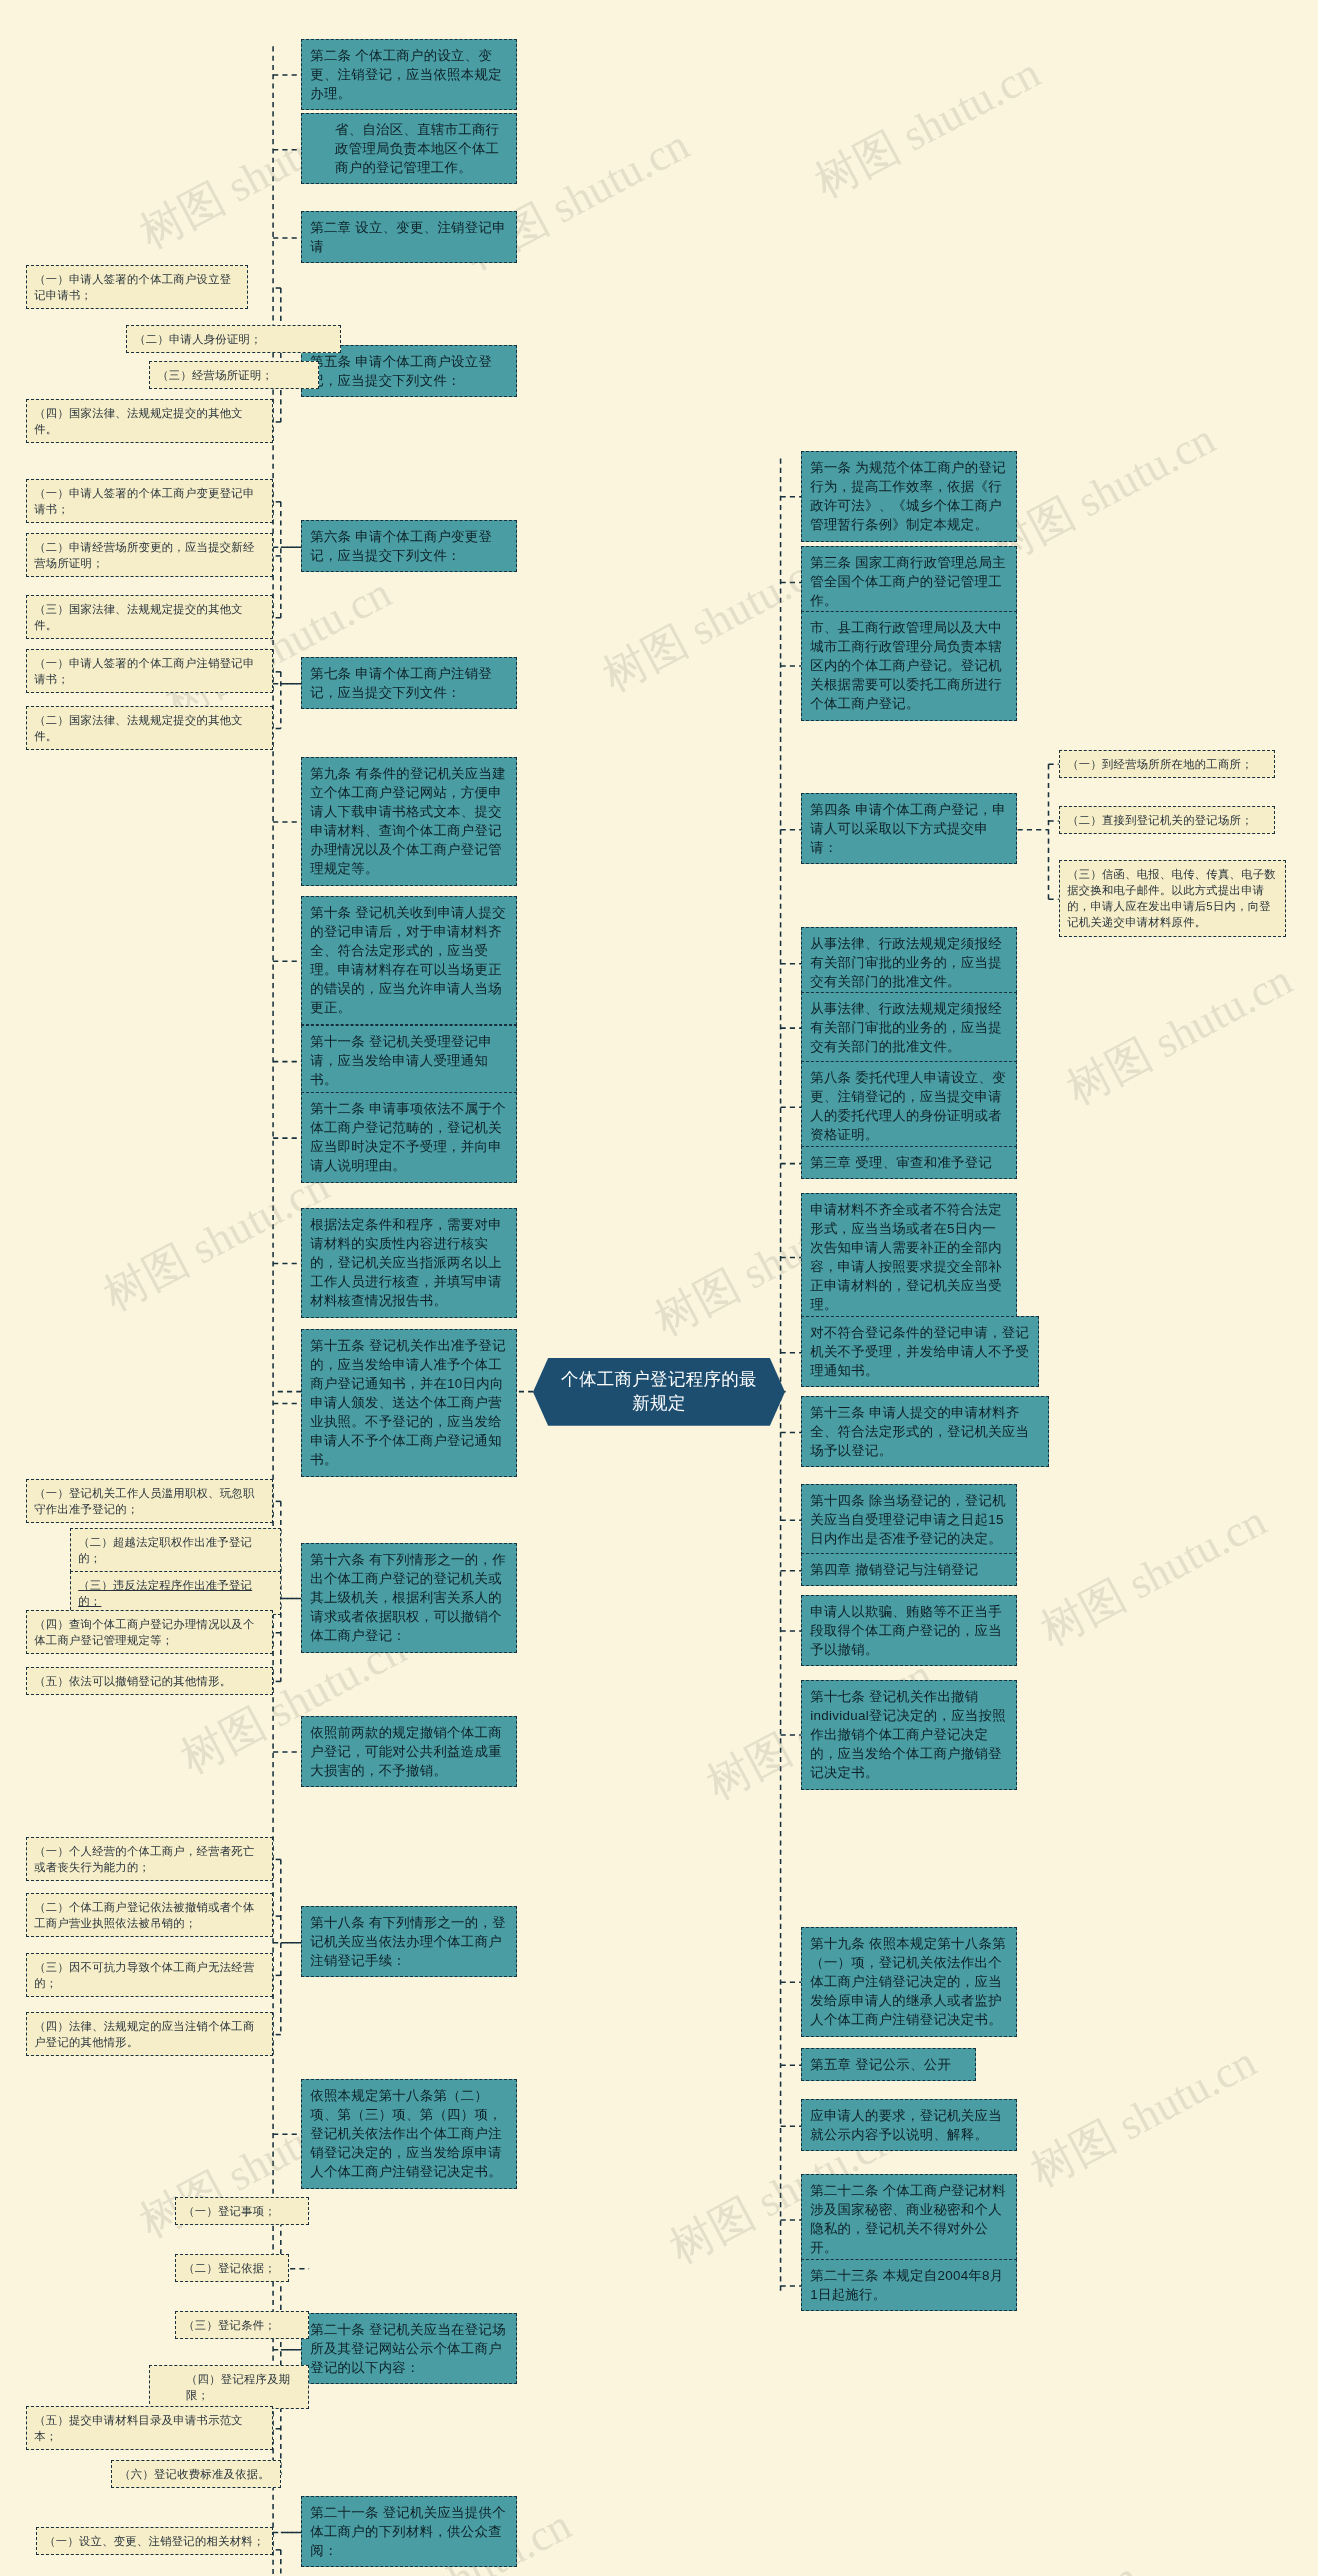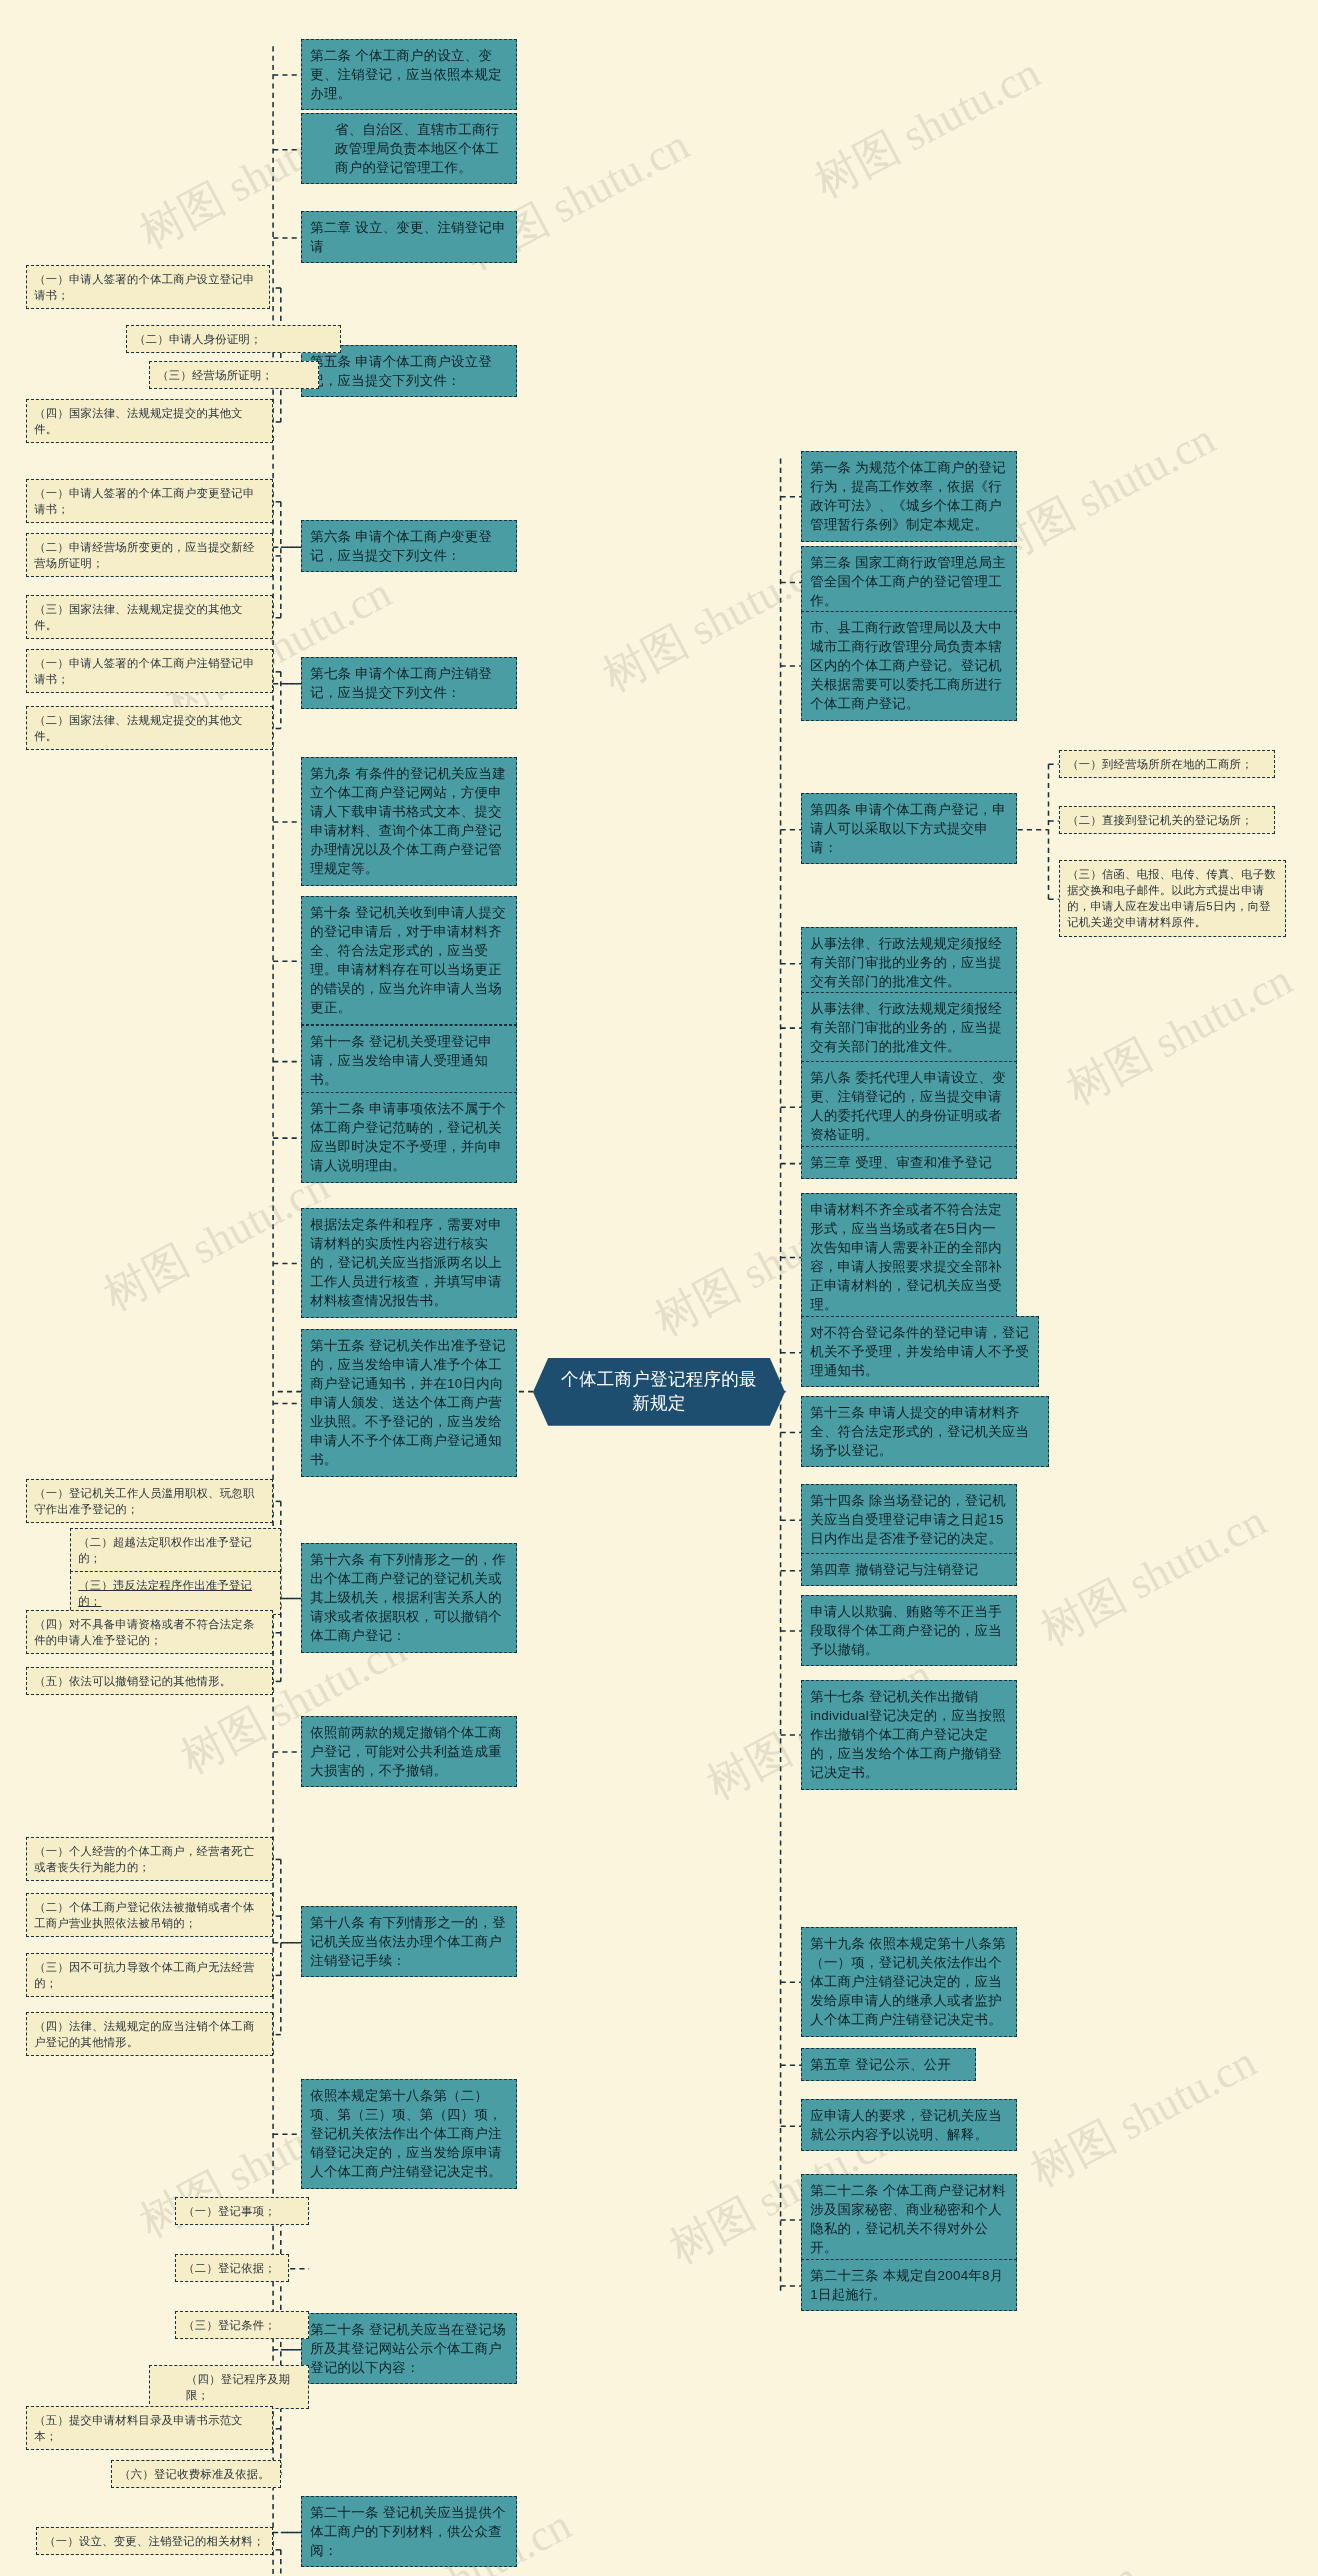--- a/index.html
+++ b/index.html
@@ -208,33 +208,33 @@
       <div class="node teal" style="left: 801px; top: 1396px; width: 248px;">第十三条 申请人提交的申请材料齐全、符合法定形式的，登记机关应当场予以登记。</div>
       <div class="node teal" style="left: 801px; top: 1484px; width: 216px;">第十四条 除当场登记的，登记机关应当自受理登记申请之日起15日内作出是否准予登记的决定。</div>
       <div class="node teal" style="left: 801px; top: 1553px; width: 216px;">第四章 撤销登记与注销登记</div>
       <div class="node teal" style="left: 801px; top: 1595px; width: 216px;">申请人以欺骗、贿赂等不正当手段取得个体工商户登记的，应当予以撤销。</div>
       <div class="node teal" style="left: 801px; top: 1680px; width: 216px;">第十七条 登记机关作出撤销individual登记决定的，应当按照作出撤销个体工商户登记决定的，应当发给个体工商户撤销登记决定书。</div>
       <div class="node teal" style="left: 801px; top: 1927px; width: 216px;">第十九条 依照本规定第十八条第（一）项，登记机关依法作出个体工商户注销登记决定的，应当发给原申请人的继承人或者监护人个体工商户注销登记决定书。</div>
       <div class="node teal" style="left: 801px; top: 2048px; width: 175px;">第五章 登记公示、公开</div>
       <div class="node teal" style="left: 801px; top: 2099px; width: 216px;">应申请人的要求，登记机关应当就公示内容予以说明、解释。</div>
       <div class="node teal" style="left: 801px; top: 2174px; width: 216px;">第二十二条 个体工商户登记材料涉及国家秘密、商业秘密和个人隐私的，登记机关不得对外公开。</div>
       <div class="node teal" style="left: 801px; top: 2259px; width: 216px;">第二十三条 本规定自2004年8月1日起施行。</div>
-      <div class="node leaf" style="left: 26px; top: 265px; width: 244px;">（一）申请人签署的个体工商户设立登记申请书；</div>
+      <div class="node leaf" style="left: 26px; top: 265px; width: 222px;">（一）申请人签署的个体工商户设立登记申请书；</div>
       <div class="node leaf" style="left: 126px; top: 325px; width: 215px;">（二）申请人身份证明；</div>
       <div class="node leaf" style="left: 149px; top: 361px; width: 170px;">（三）经营场所证明；</div>
       <div class="node leaf" style="left: 26px; top: 399px; width: 247px;">（四）国家法律、法规规定提交的其他文件。</div>
       <div class="node leaf" style="left: 26px; top: 479px; width: 247px;">（一）申请人签署的个体工商户变更登记申请书；</div>
       <div class="node leaf" style="left: 26px; top: 533px; width: 247px;">（二）申请经营场所变更的，应当提交新经营场所证明；</div>
       <div class="node leaf" style="left: 26px; top: 595px; width: 247px;">（三）国家法律、法规规定提交的其他文件。</div>
       <div class="node leaf" style="left: 26px; top: 649px; width: 247px;">（一）申请人签署的个体工商户注销登记申请书；</div>
       <div class="node leaf" style="left: 26px; top: 706px; width: 247px;">（二）国家法律、法规规定提交的其他文件。</div>
       <div class="node leaf" style="left: 26px; top: 1479px; width: 247px;">（一）登记机关工作人员滥用职权、玩忽职守作出准予登记的；</div>
       <div class="node leaf" style="left: 70px; top: 1528px; width: 211px;">（二）超越法定职权作出准予登记的；</div>
       <div class="node leaf" style="left: 70px; top: 1571px; width: 211px; text-decoration: underline;">（三）违反法定程序作出准予登记的；</div>
-      <div class="node leaf" style="left: 26px; top: 1610px; width: 247px;">（四）对不具备申请资格或者不符合法定条件的申请人准予登记的；</div>
+      <div class="node leaf" style="left: 26px; top: 1610px; width: 247px;">（四）查询个体工商户登记办理情况以及个体工商户登记管理规定等；</div>
       <div class="node leaf" style="left: 26px; top: 1667px; width: 247px;">（五）依法可以撤销登记的其他情形。</div>
       <div class="node leaf" style="left: 26px; top: 1837px; width: 247px;">（一）个人经营的个体工商户，经营者死亡或者丧失行为能力的；</div>
       <div class="node leaf" style="left: 26px; top: 1893px; width: 247px;">（二）个体工商户登记依法被撤销或者个体工商户营业执照依法被吊销的；</div>
       <div class="node leaf" style="left: 26px; top: 1953px; width: 247px;">（三）因不可抗力导致个体工商户无法经营的；</div>
       <div class="node leaf" style="left: 26px; top: 2012px; width: 247px;">（四）法律、法规规定的应当注销个体工商户登记的其他情形。</div>
       <div class="node leaf" style="left: 175px; top: 2197px; width: 134px;">（一）登记事项；</div>
       <div class="node leaf" style="left: 175px; top: 2254px; width: 114px;">（二）登记依据；</div>
       <div class="node leaf" style="left: 175px; top: 2311px; width: 134px;">（三）登记条件；</div>
       <div class="node leaf" style="left: 149px; top: 2365px; width: 160px; padding-left: 36px;">（四）登记程序及期限；</div>
       <div class="node leaf" style="left: 26px; top: 2406px; width: 247px;">（五）提交申请材料目录及申请书示范文本；</div>

